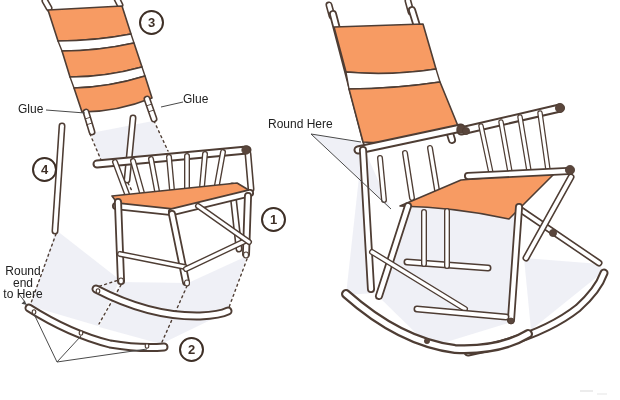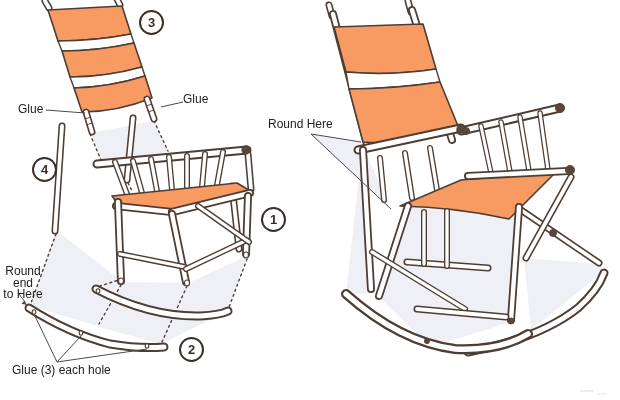--- a/index.html
+++ b/index.html
@@ -246,21 +246,20 @@
 <div class="lbl" style="left:183px;top:93px;">Glue</div>
 
 <div class="lbl" style="left:268px;top:118px;">Round Here</div>
 
 <div class="lbl-round">
   <div>Round</div>
   <div>end</div>
   <div>to Here</div>
 </div>
 
-<div class="lbl" style="left:12px;top:364px;">Glue (3) each hole</div>
 
 <div class="callout" style="left:261px;top:207px;">1</div>
 
 <div class="callout" style="left:179px;top:337px;">2</div>
 
 <div class="callout" style="left:139px;top:10px;">3</div>
 
 <div class="callout" style="left:32px;top:157px;">4</div>
 
 <div class="artifact" style="left:580px;top:390px;width:13px;opacity:.5;"></div>

